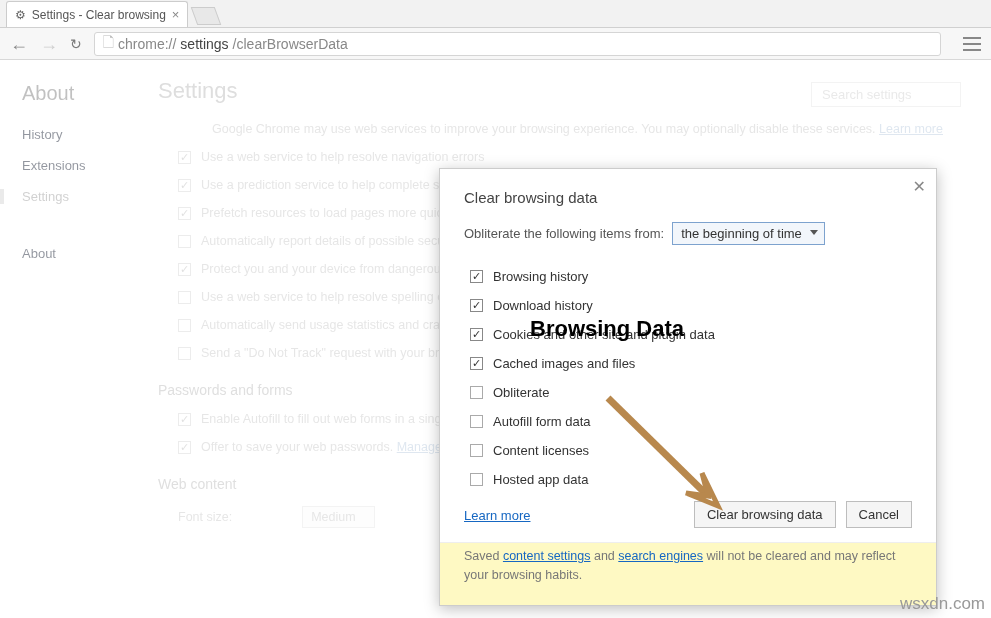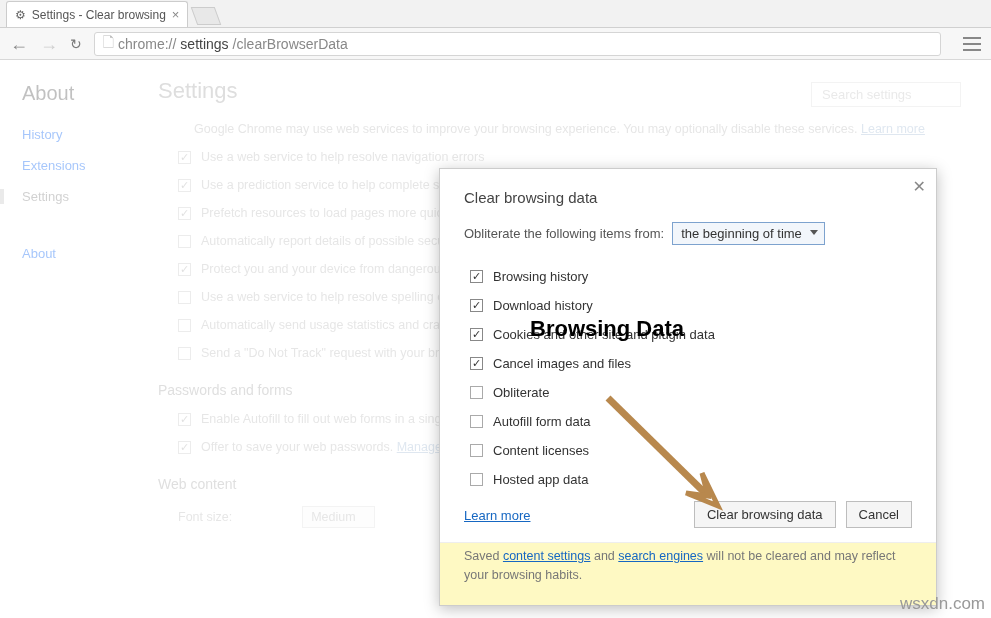--- a/index.html
+++ b/index.html
@@ -17,29 +17,29 @@
 .reload { color: #7a7a7a; font-size: 14px; }
 .url-box { flex: 1; height: 24px; border: 1px solid #d5d5d5; border-radius: 3px; background: #fff; display: flex; align-items: center; padding: 0 8px; font-size: 14px; color: #888; gap: 4px; }
 .url-box .origin { color: #444; }
 .chrome-menu { width: 18px; height: 14px; display: flex; flex-direction: column; justify-content: space-between; margin-left: 10px; }
 .chrome-menu div { height: 2px; background: #888; }
 
 
 .page { display: flex; position: relative; height: calc(618px - 60px); }
 .sidebar { width: 150px; padding: 22px 0 0 22px; color: #999; }
 .brand { font-size: 20px; color: #777; margin-bottom: 22px; }
-.side-link { font-size: 13px; color: #3b82f6; margin-bottom: 16px; cursor: pointer; }
+.side-link { font-size: 13px; color: #0f172a; margin-bottom: 16px; cursor: pointer; }
 .side-link.active { color: #999; position: relative; }
 .side-link.active::before { content: ""; position: absolute; left: -22px; top: 0; bottom: 0; width: 4px; background: #d0d0d0; }
 .side-gap { height: 26px; }
 
 .main { flex: 1; padding: 18px 30px 0 8px; color: #bdbdbd; }
 .page-title { font-size: 22px; color: #b5b5b5; font-weight: normal; margin-bottom: 18px; }
 .search-settings { float: right; border: 1px solid #e4e4e4; padding: 4px 10px; font-size: 13px; color: #cfcfcf; width: 150px; margin-top: -40px; }
-.intro { font-size: 12.5px; color: #c8c8c8; margin: 4px 0 14px 36px; }
+.intro { font-size: 12.5px; color: #c8c8c8; margin: 4px 0 14px 36px; text-align: center; }
 .intro a { color: #b8cade; text-decoration: underline; }
 .opt { display: flex; align-items: flex-start; gap: 10px; font-size: 12.5px; color: #c8c8c8; margin: 0 0 14px 20px; }
 .opt .cb { width: 13px; height: 13px; border: 1px solid #d5d5d5; display: inline-flex; align-items: center; justify-content: center; color: #bcbcbc; font-size: 11px; flex-shrink: 0; margin-top: 1px; }
 .section-h { font-size: 14px; color: #b8b8b8; margin: 22px 0 14px 0; }
 .font-row { display: flex; align-items: center; gap: 70px; margin-left: 20px; font-size: 12.5px; color: #c8c8c8; }
 .font-row .sel { border: 1px solid #e4e4e4; padding: 3px 18px 3px 8px; color: #c8c8c8; background: #fafafa; }
 
 
 .dim { position: absolute; inset: 0; background: rgba(255,255,255,0.55); }
 
@@ -188,21 +188,21 @@
         <div class="dlg-opt">
           <span class="cb2">✓</span>
           <span>Download history</span>
         </div>
         <div class="dlg-opt">
           <span class="cb2">✓</span>
           <span>Cookies and other site and plugin data</span>
         </div>
         <div class="dlg-opt">
           <span class="cb2">✓</span>
-          <span>Cancel images and files</span>
+          <span>Cached images and files</span>
         </div>
         <div class="dlg-opt">
           <span class="cb2 empty"></span>
           <span>Obliterate</span>
         </div>
         <div class="dlg-opt">
           <span class="cb2 empty"></span>
           <span>Autofill form data</span>
         </div>
         <div class="dlg-opt">

